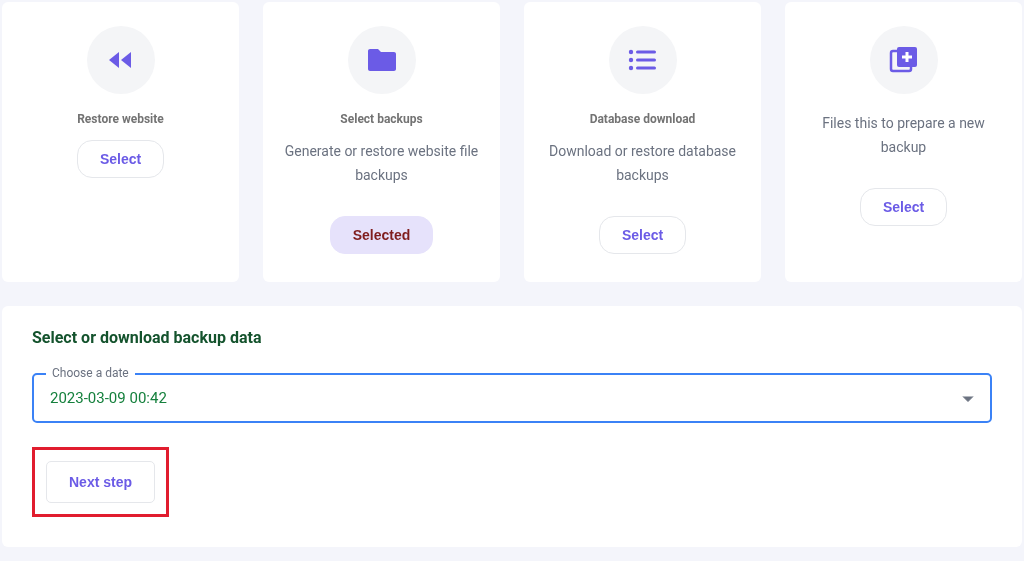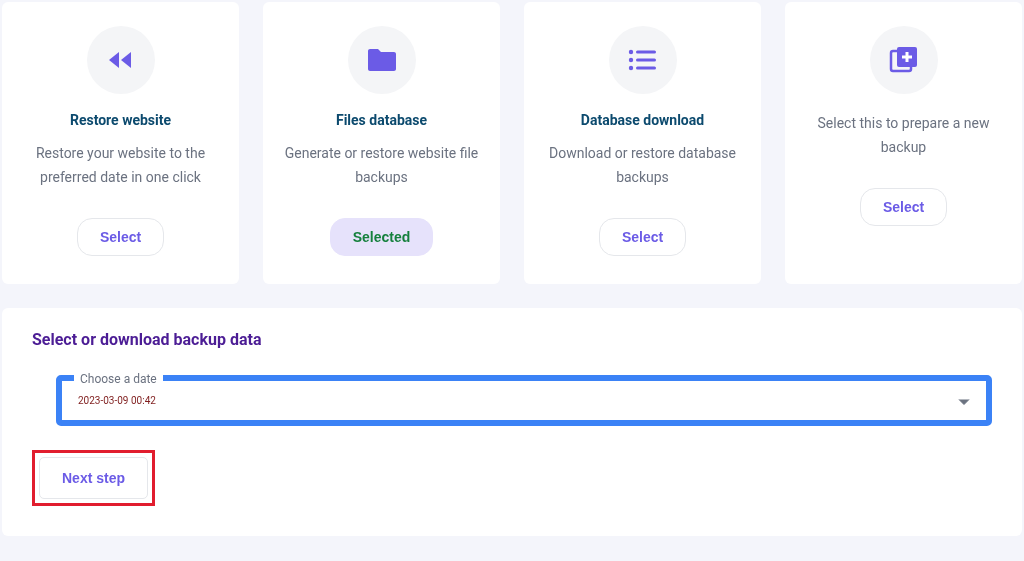--- a/index.html
+++ b/index.html
@@ -31,23 +31,23 @@
       height: 68px;
       border-radius: 50%;
       background: #f4f5f7;
       display: flex;
       align-items: center;
       justify-content: center;
       margin-bottom: 18px;
     }
     .icon-circle svg { display: block; }
     .card-title {
-      font-size: 14px;
-      font-weight: 700;
-      color: #0c4a6e;
+      font-size: 12px;
+      font-weight: 700;
+      color: #737373;
       margin-bottom: 14px;
     }
     .card-desc {
       font-size: 14px;
       color: #6b7280;
       line-height: 1.7;
       margin-bottom: 28px;
       min-height: 48px;
     }
     .btn {
@@ -57,66 +57,65 @@
       border: 1px solid #e5e7eb;
       background: #ffffff;
       color: #6b5be6;
       font-weight: 700;
       font-size: 14px;
       cursor: pointer;
     }
     .btn.selected {
       background: #e6e2fb;
       border-color: #e6e2fb;
-      color: #15803d;
+      color: #7f1d1d;
     }
     .panel {
       background: #ffffff;
       border-radius: 6px;
       padding: 22px 30px 30px 30px;
     }
     .panel-title {
       font-size: 16px;
       font-weight: 700;
-      color: #4c1d95;
+      color: #14532d;
       margin-bottom: 26px;
     }
     .field-wrap {
       position: relative;
-      border: 6px solid #3b82f6;
+      border: 2px solid #3b82f6;
       border-radius: 5px;
       padding: 14px 16px;
       margin-bottom: 24px;
       background: #ffffff;
-      margin-left: 24px;
     }
     .field-label {
       position: absolute;
       top: -9px;
       left: 12px;
       background: #ffffff;
       padding: 0 6px;
       font-size: 12px;
       color: #6b7280;
     }
     .field-value {
-      font-size: 10px;
-      color: #7f1d1d;
+      font-size: 15px;
+      color: #15803d;
     }
     .field-caret {
       position: absolute;
       right: 16px;
       top: 50%;
       transform: translateY(-50%);
       cursor: pointer;
     }
     .next-btn-wrap {
       display: inline-block;
       border: 3px solid #e11d2e;
-      padding: 4px;
+      padding: 11px;
     }
     .next-btn {
       display: inline-block;
       padding: 12px 22px;
       border-radius: 5px;
       border: 1px solid #e5e7eb;
       background: #ffffff;
       color: #6b5be6;
       font-weight: 700;
       font-size: 14px;
@@ -129,31 +128,30 @@
 <div class="cards-row">
 
   <div class="card">
     <div class="icon-circle">
       <svg width="30" height="20" viewBox="0 0 30 20" fill="none">
         <path d="M13 2 L3 10 L13 18 Z" fill="#6b5be6"></path>
         <path d="M25 2 L15 10 L25 18 Z" fill="#6b5be6"></path>
       </svg>
     </div>
     <div class="card-title">Restore website</div>
-    <div class="card-desc">Restore your website to the preferred date in one click</div>
     <button class="btn">Select</button>
   </div>
 
   <div class="card">
     <div class="icon-circle">
       <svg width="32" height="26" viewBox="0 0 32 26" fill="none">
         <path d="M2 4 C2 2.9 2.9 2 4 2 L12 2 L15 5 L28 5 C29.1 5 30 5.9 30 7 L30 22 C30 23.1 29.1 24 28 24 L4 24 C2.9 24 2 23.1 2 22 Z" fill="#6b5be6"></path>
       </svg>
     </div>
-    <div class="card-title">Files database</div>
+    <div class="card-title">Select backups</div>
     <div class="card-desc">Generate or restore website file backups</div>
     <button class="btn selected">Selected</button>
   </div>
 
   <div class="card">
     <div class="icon-circle">
       <svg width="30" height="22" viewBox="0 0 30 22" fill="none">
         <circle cx="3" cy="3" r="2.2" fill="#6b5be6"></circle>
         <rect x="8" y="1.5" width="20" height="3" rx="1.5" fill="#6b5be6"></rect>
         <circle cx="3" cy="11" r="2.2" fill="#6b5be6"></circle>
@@ -169,21 +167,21 @@
 
   <div class="card">
     <div class="icon-circle">
       <svg width="30" height="30" viewBox="0 0 30 30" fill="none">
         <rect x="2" y="6" width="20" height="20" rx="2" fill="none" stroke="#6b5be6" stroke-width="2.5"></rect>
         <rect x="8" y="2" width="20" height="20" rx="2" fill="#6b5be6"></rect>
         <rect x="16.5" y="7" width="3" height="10" fill="#ffffff"></rect>
         <rect x="13" y="10.5" width="10" height="3" fill="#ffffff"></rect>
       </svg>
     </div>
-    <div class="card-desc">Select this to prepare a new backup</div>
+    <div class="card-desc">Files this to prepare a new backup</div>
     <button class="btn">Select</button>
   </div>
 
 </div>
 
 <div class="panel">
   <div class="panel-title">Select or download backup data</div>
 
   <div class="field-wrap">
     <div class="field-label">Choose a date</div>

